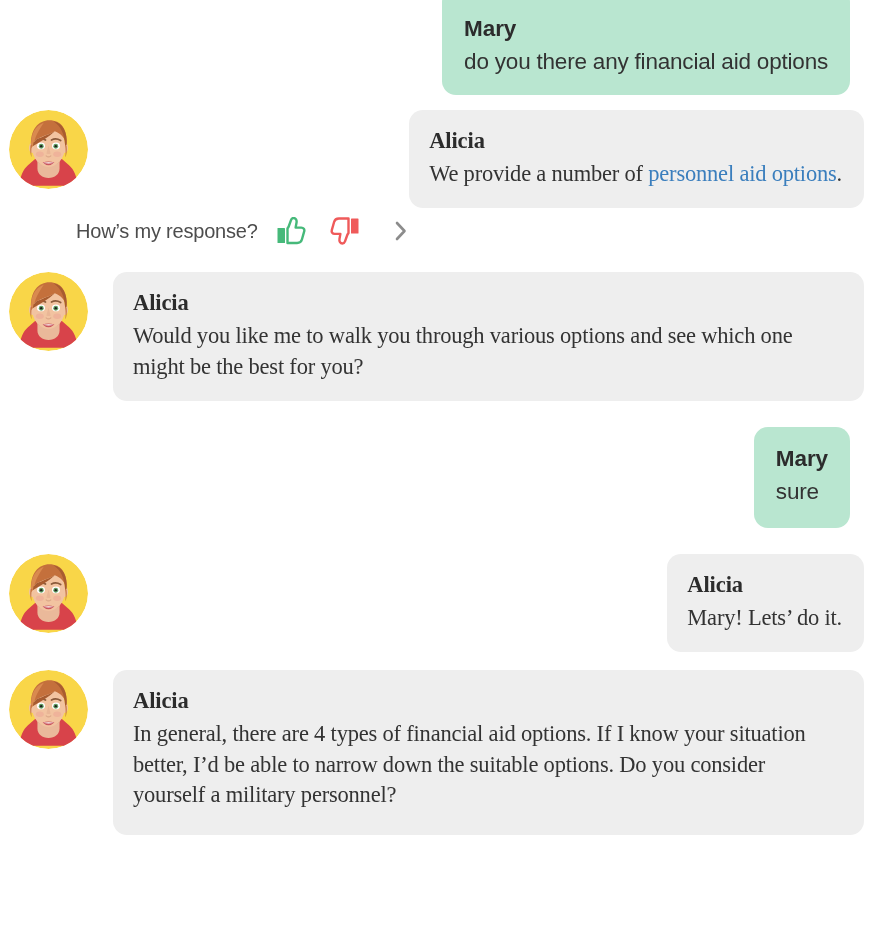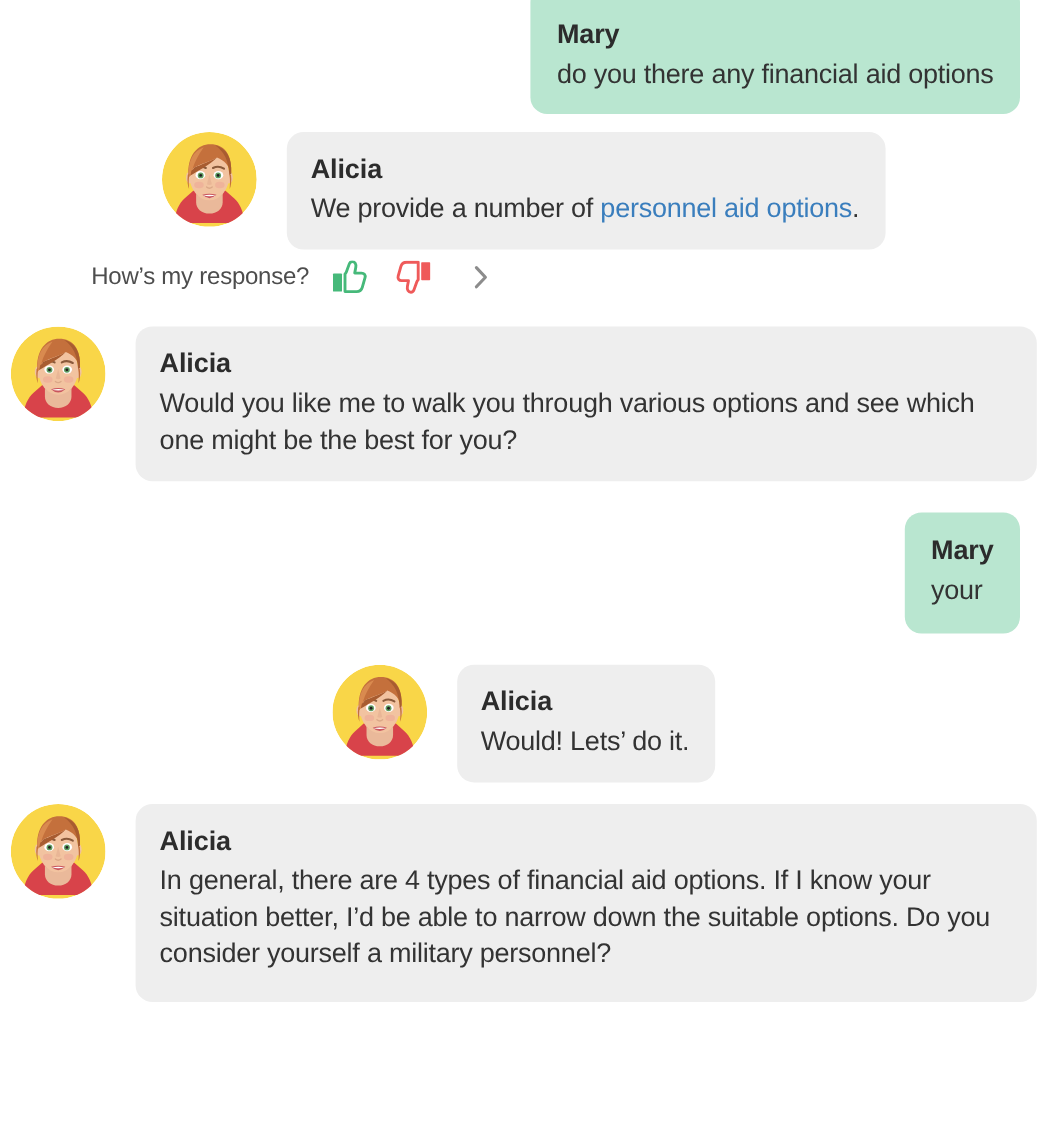--- a/index.html
+++ b/index.html
@@ -23,21 +23,21 @@
   }
 
   
   .row {
     display: flex;
     align-items: flex-start;
     width: 100%;
     box-sizing: border-box;
   }
   .row.out { justify-content: flex-end; }
-  .row.in  { justify-content: center; }
+  .row.in  { justify-content: space-between; font-family: Liberation Serif, serif; }
 
   
   .avatar-slot {
     width: 113px;
     min-width: 113px;
     display: flex;
     justify-content: flex-start;
     padding-left: 9px;
     box-sizing: border-box;
   }
@@ -254,21 +254,21 @@
       <div class="name">Alicia</div>
       <div class="text">Would you like me to walk you through various options and see which one might be the best for you?</div>
     </div>
   </div>
 
   <div class="sp-26"></div>
 
   <div class="row out">
     <div class="bubble user" style="padding:18px 22px 20px 22px;margin-right:14px">
       <div class="name">Mary</div>
-      <div class="text">your</div>
+      <div class="text">sure</div>
     </div>
   </div>
 
   <div class="sp-26"></div>
 
   <div class="row in">
     <div class="avatar-slot">
       <div class="avatar">
         <svg viewBox="0 0 100 100" xmlns="http://www.w3.org/2000/svg">
           <circle cx="50" cy="50" r="50" fill="#f9d648"></circle>
@@ -296,21 +296,21 @@
           <path d="M28 48 C27 30 33 20 44 16 C38 25 33 33 31 45 Z" fill="#d98a4f"></path>
           <path d="M31 41 C38 34 48 33 58 27 C50 35 40 40 30 46 Z" fill="#a85c30"></path>
           <path d="M73 44 C74 27 68 17 56 14 C66 21 70 30 71 45 Z" fill="#a85c30"></path>
           <path d="M27.2 45 C26.4 52 27.2 57 28.6 60 C28 52 28.2 48 29.2 44 Z" fill="#c4703c"></path>
           <path d="M72.8 45 C73.6 52 72.8 57 71.4 60 C72 52 71.8 48 70.8 44 Z" fill="#c4703c"></path>
         </svg>
       </div>
     </div>
     <div class="bubble agent">
       <div class="name">Alicia</div>
-      <div class="text">Would! Lets’ do it.</div>
+      <div class="text">Mary! Lets’ do it.</div>
     </div>
   </div>
 
   <div class="sp-18"></div>
 
   <div class="row in">
     <div class="avatar-slot">
       <div class="avatar">
         <svg viewBox="0 0 100 100" xmlns="http://www.w3.org/2000/svg">
           <circle cx="50" cy="50" r="50" fill="#f9d648"></circle>

